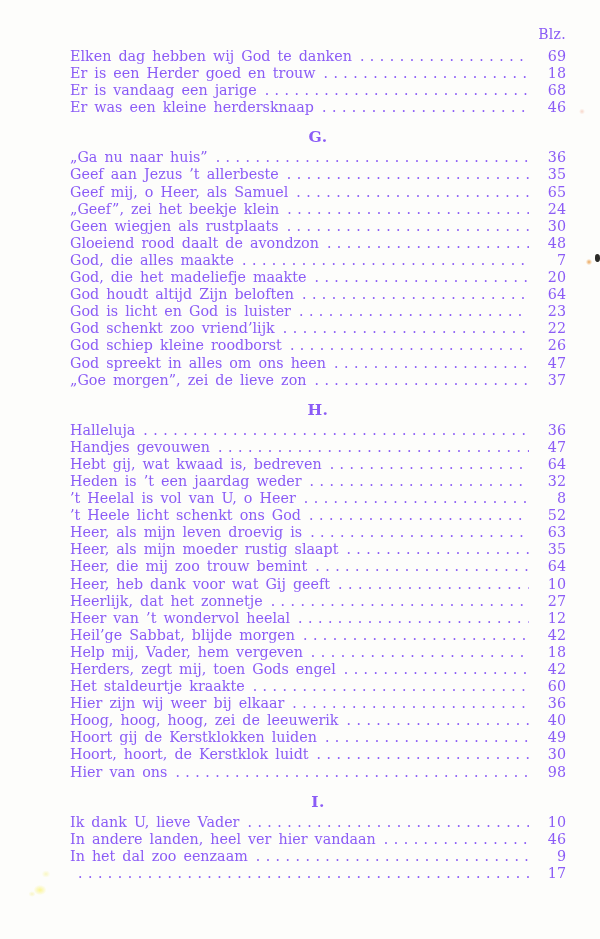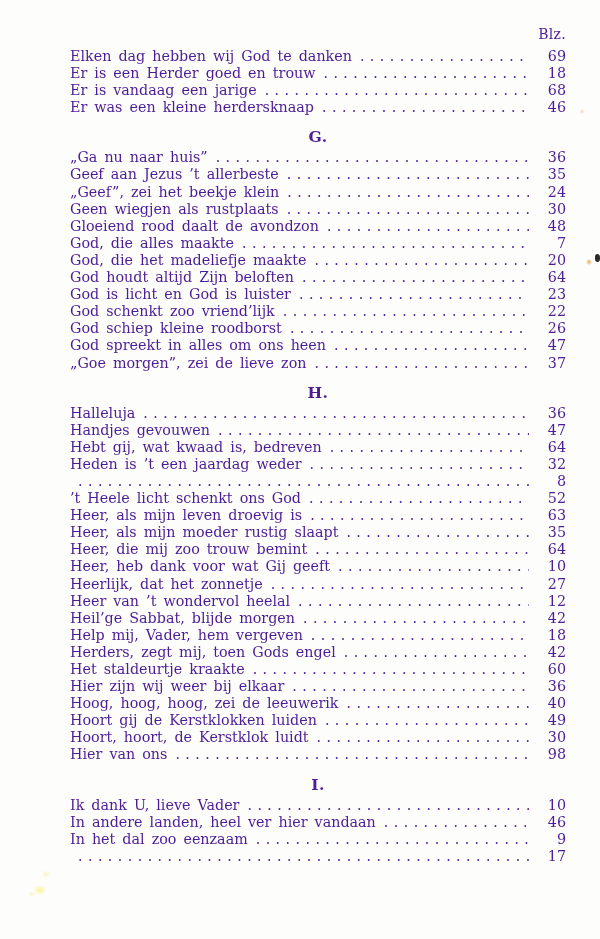--- a/index.html
+++ b/index.html
@@ -1,21 +1,21 @@
 <!DOCTYPE html>
 <html><head>
 <meta charset="utf-8">
 <style>
   html,body{margin:0;padding:0;background:#e9e9e9;}
   .page{
     position:relative;
     width:600px;height:939px;
     background:#fdfdfb;
     font-family:"DejaVu Serif","Liberation Serif",serif;
-    color:#4c1d95;
+    color:#8b5cf6;
     overflow:hidden;
     box-sizing:border-box;
   }
   .content{
     position:absolute;
     left:70px;top:26px;width:496px;
   }
   .blz-row{
     text-align:right;
     font-size:14px;line-height:17px;
@@ -114,20 +114,25 @@
             <span class="title">„Ga nu naar huis”</span>
             <span class="leader"></span>
             <span class="pageno">36</span>
           </div>
           <div class="entry">
             <span class="title">Geef aan Jezus ’t allerbeste</span>
             <span class="leader"></span>
             <span class="pageno">35</span>
           </div>
           <div class="entry">
+            <span class="title">Geef mij, o Heer, als Samuel</span>
+            <span class="leader"></span>
+            <span class="pageno">65</span>
+          </div>
+          <div class="entry">
             <span class="title">„Geef”, zei het beekje klein</span>
             <span class="leader"></span>
             <span class="pageno">24</span>
           </div>
           <div class="entry">
             <span class="title">Geen wiegjen als rustplaats</span>
             <span class="leader"></span>
             <span class="pageno">30</span>
           </div>
           <div class="entry">
@@ -192,20 +197,21 @@
             <span class="title">Hebt gij, wat kwaad is, bedreven</span>
             <span class="leader"></span>
             <span class="pageno">64</span>
           </div>
           <div class="entry">
             <span class="title">Heden is ’t een jaardag weder</span>
             <span class="leader"></span>
             <span class="pageno">32</span>
           </div>
           <div class="entry">
+            <span class="title">’t Heelal is vol van U, o Heer</span>
             <span class="leader"></span>
             <span class="pageno">8</span>
           </div>
           <div class="entry">
             <span class="title">’t Heele licht schenkt ons God</span>
             <span class="leader"></span>
             <span class="pageno">52</span>
           </div>
           <div class="entry">
             <span class="title">Heer, als mijn leven droevig is</span>

